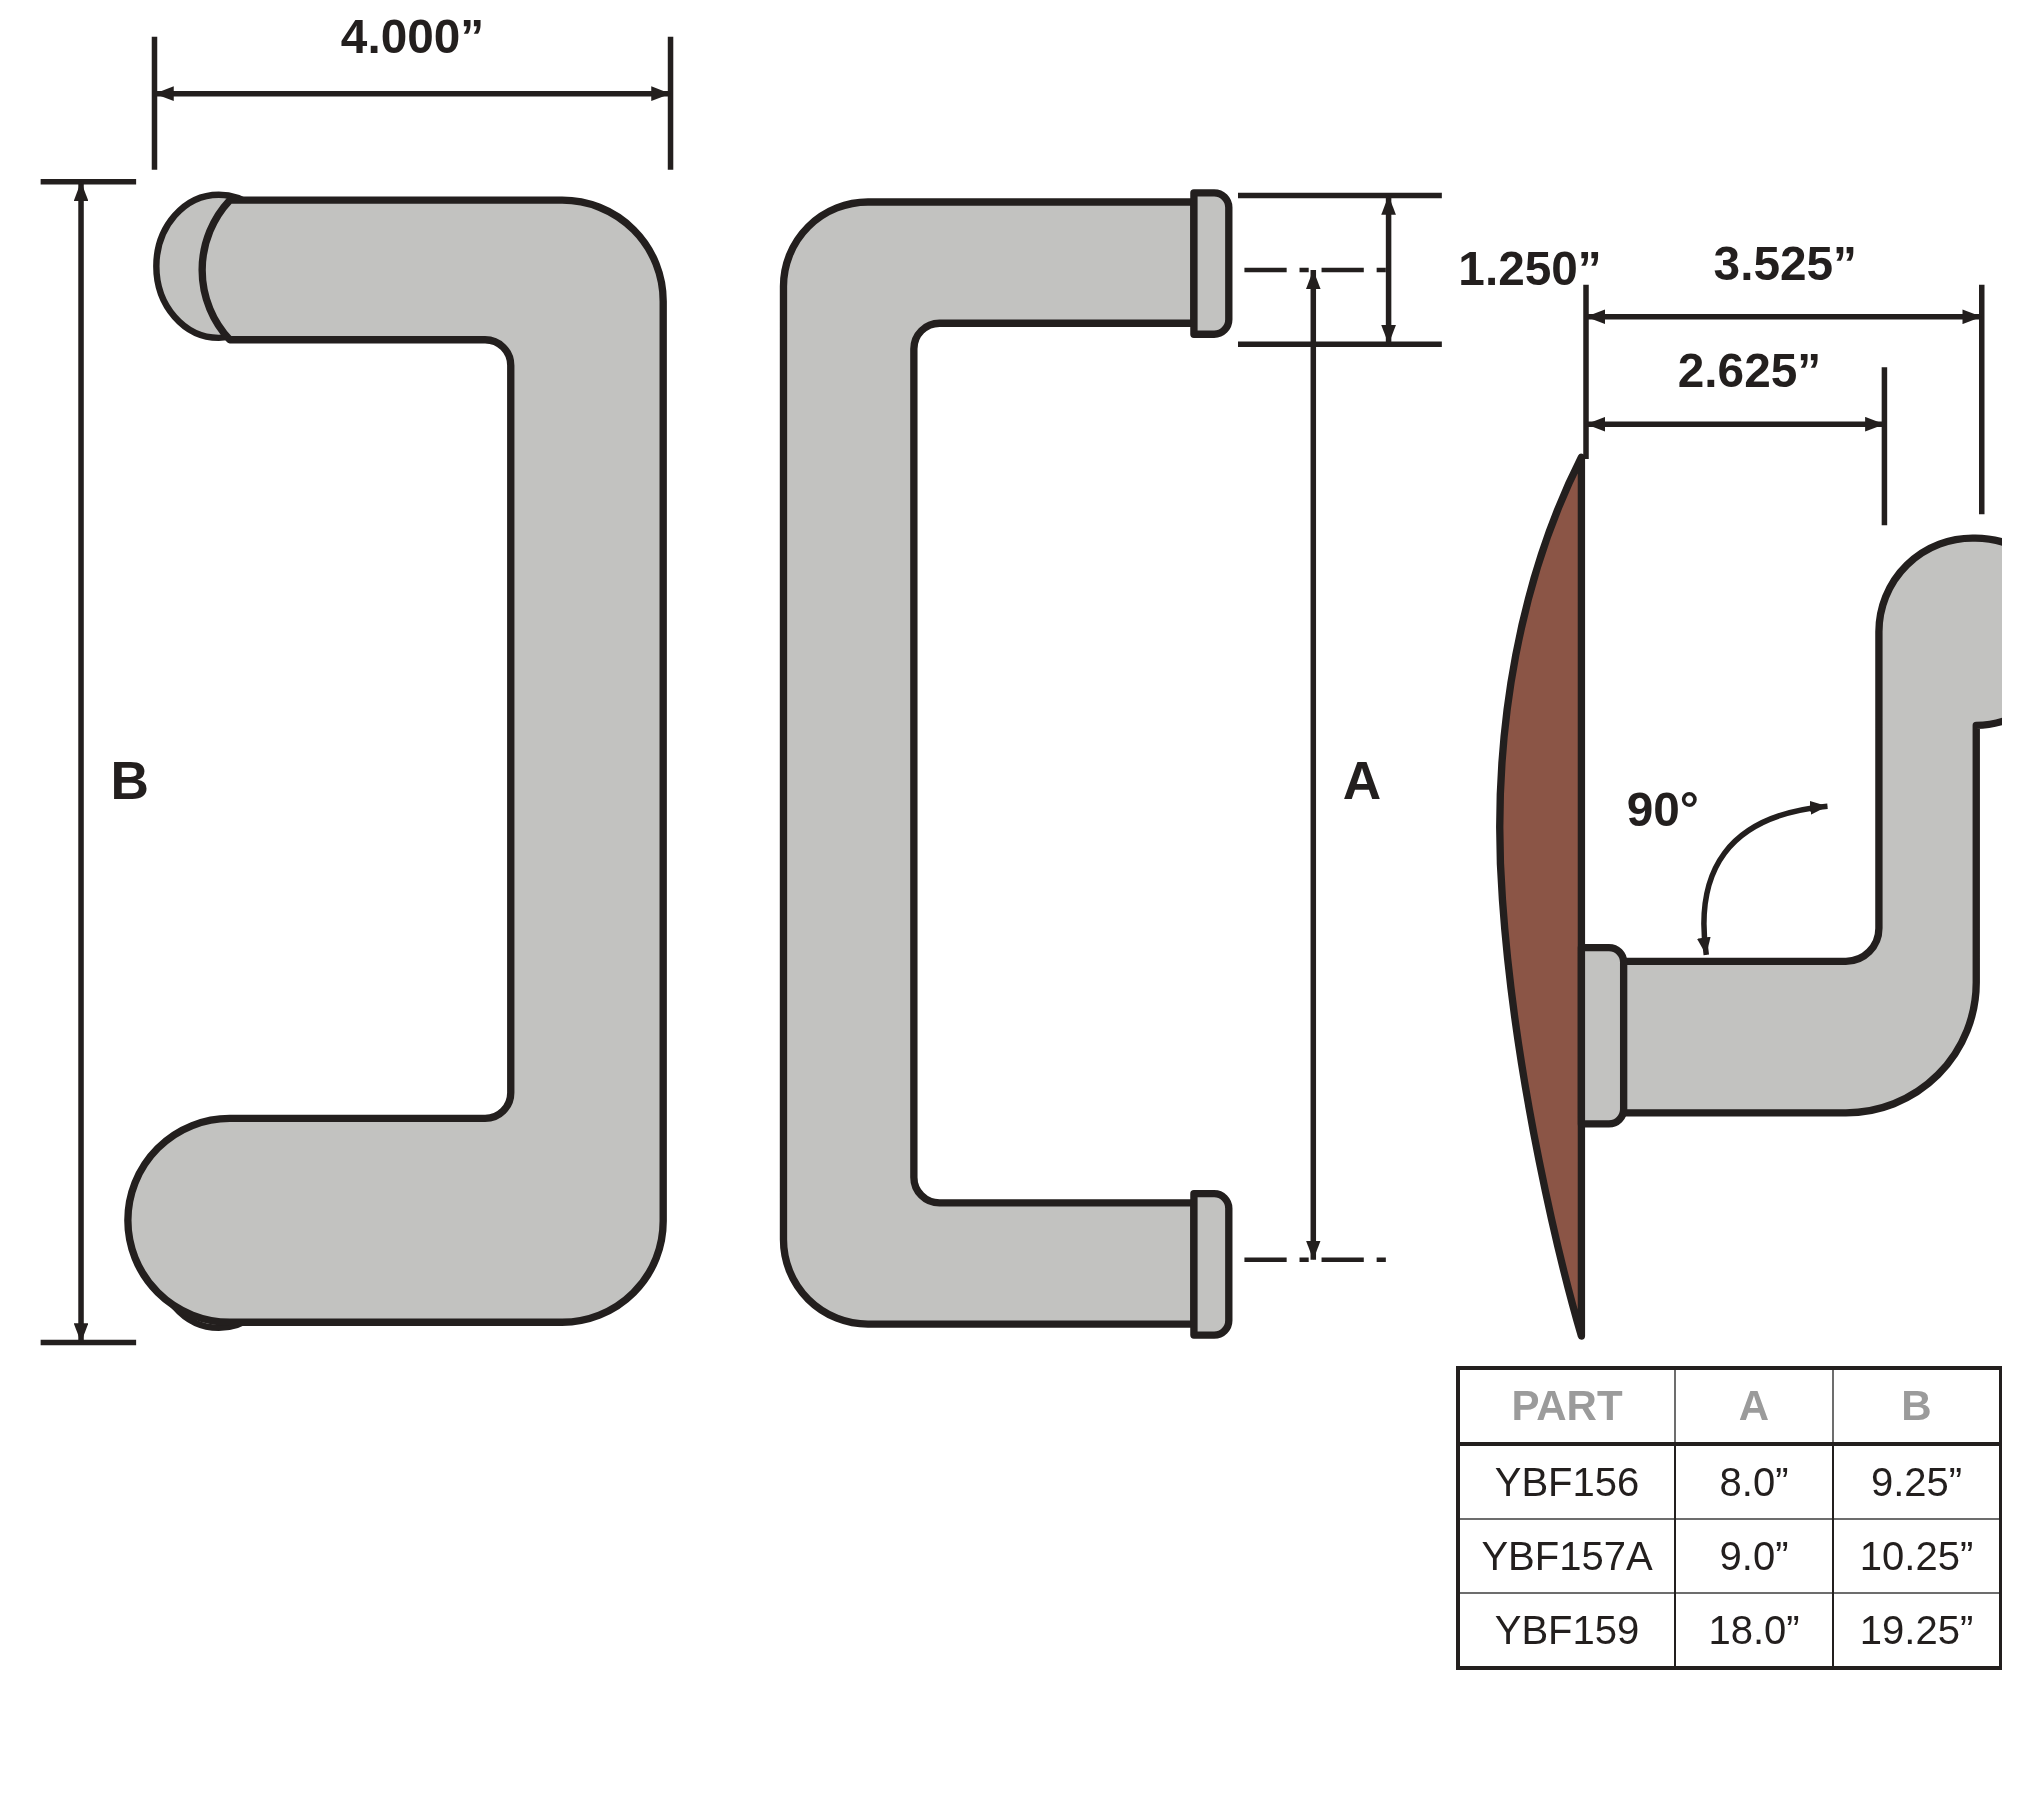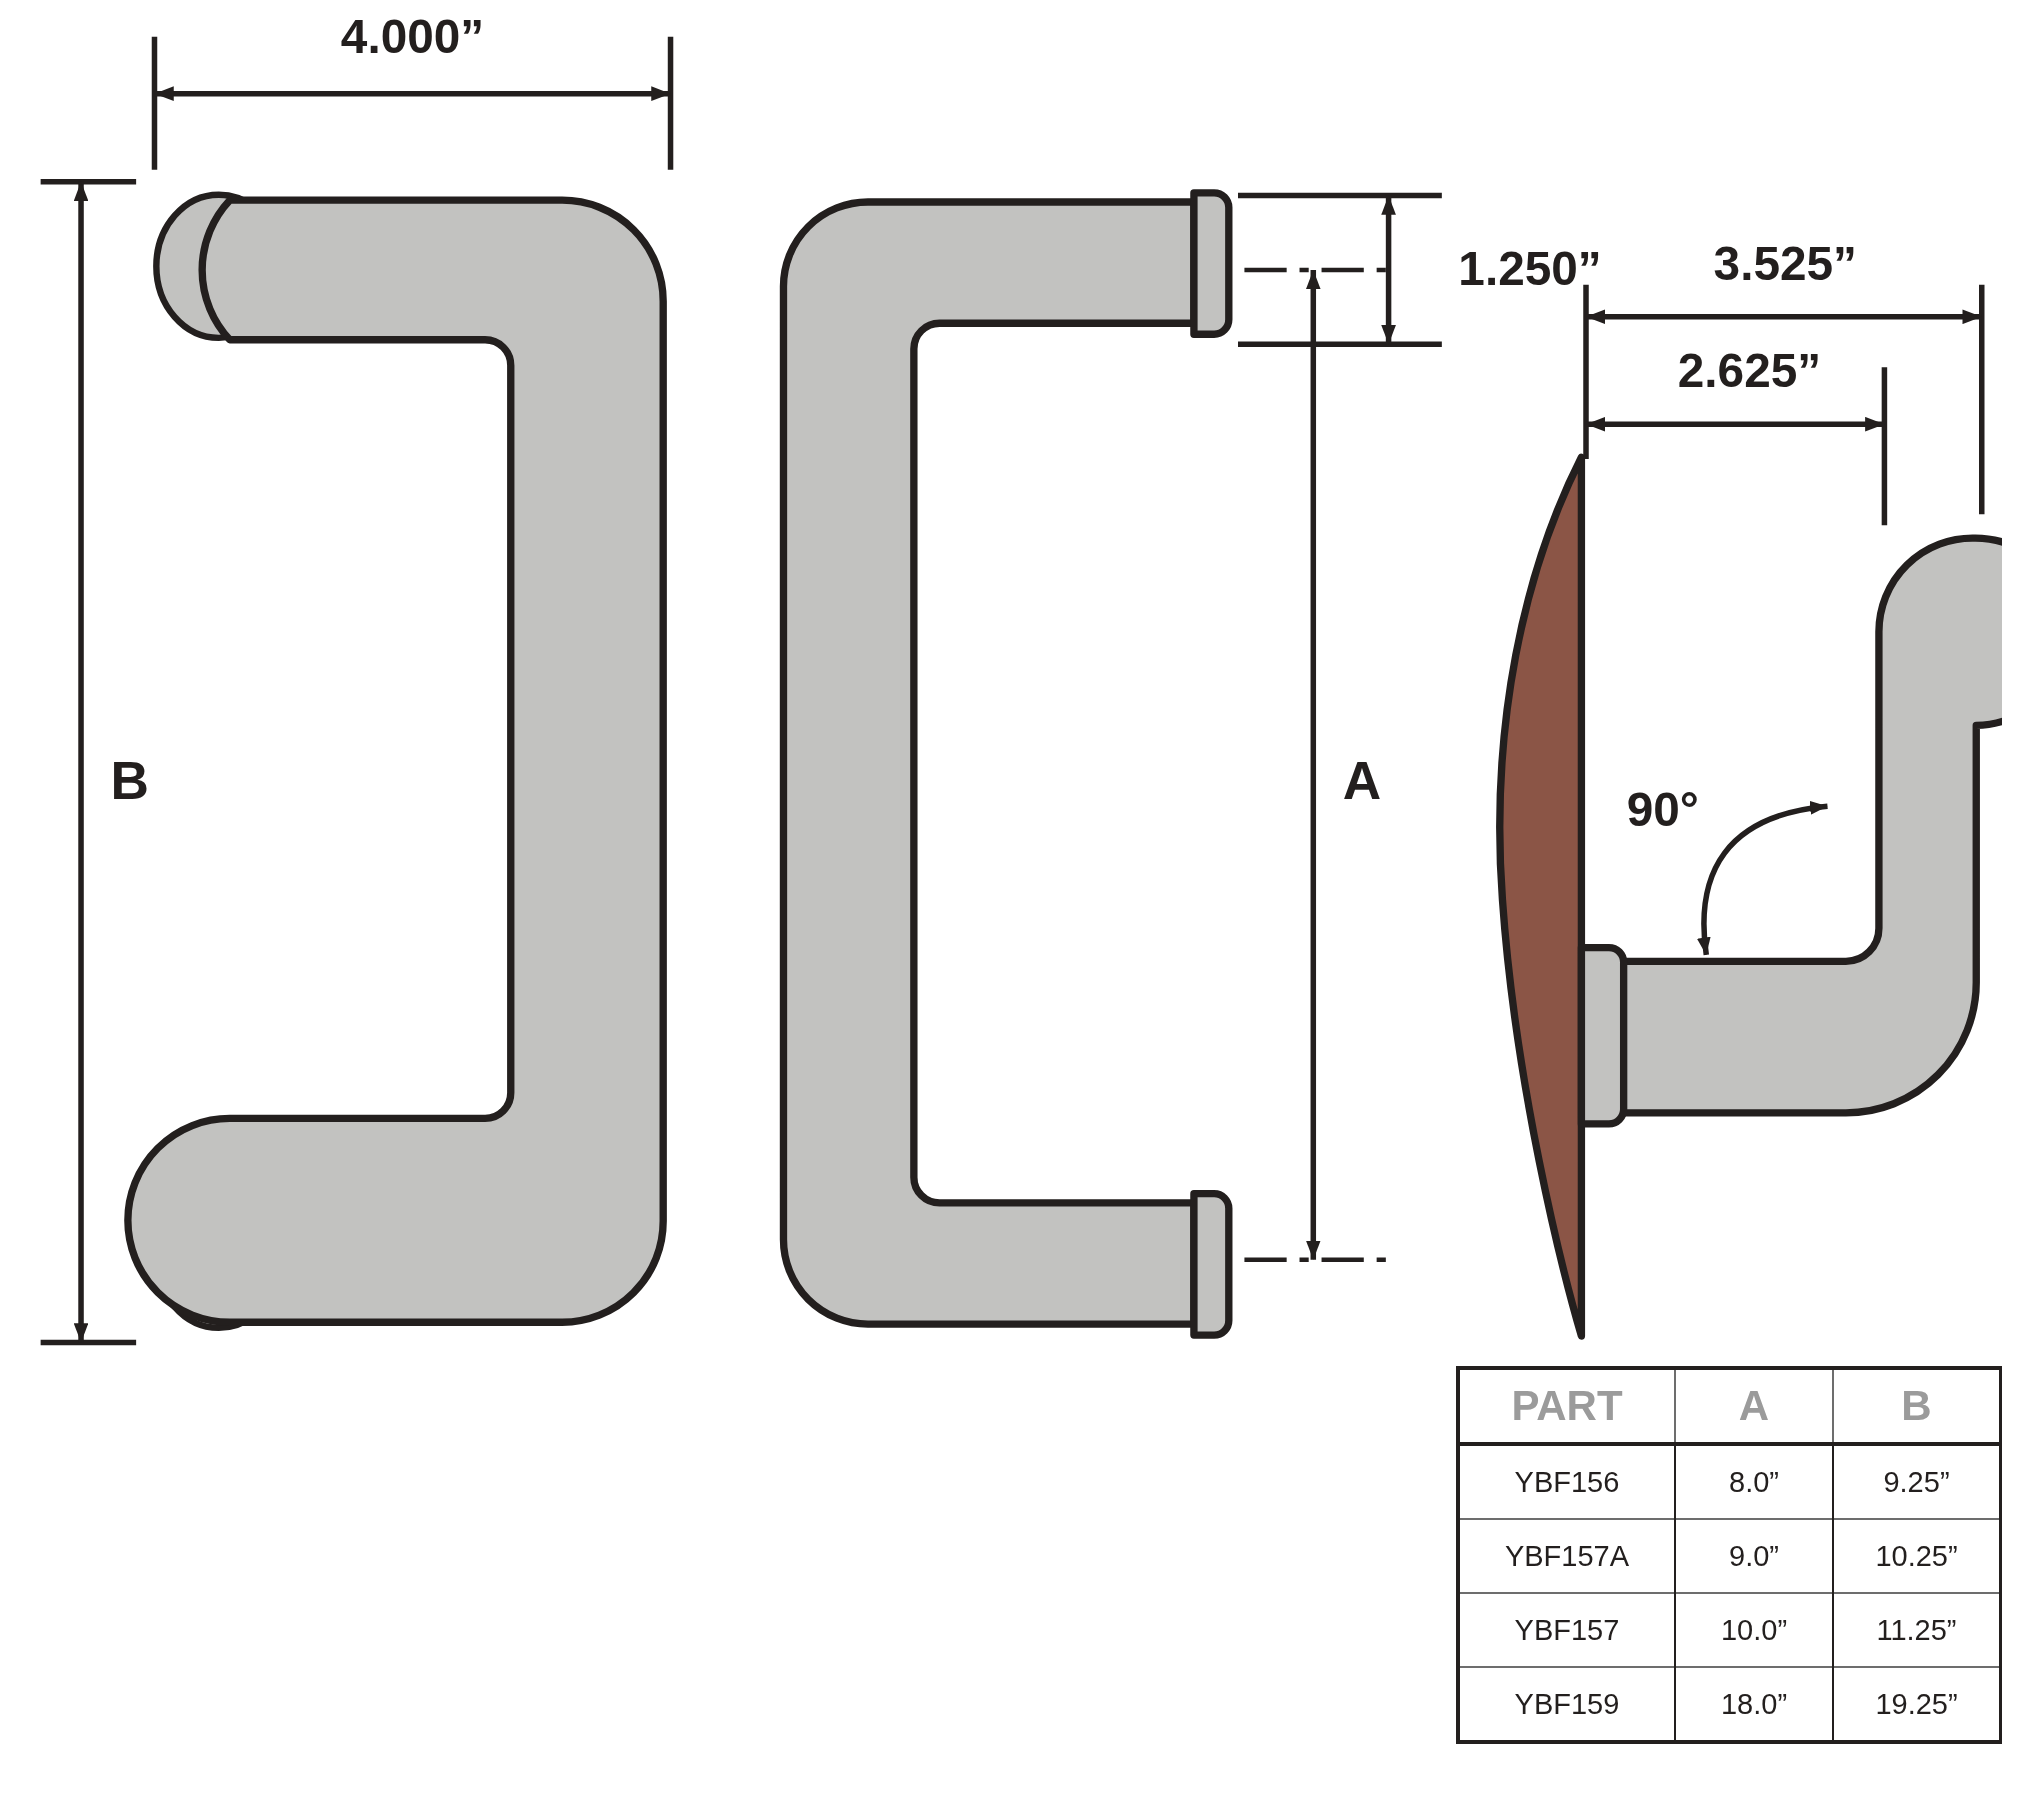--- a/index.html
+++ b/index.html
@@ -50,21 +50,21 @@
   }
   #parts-table col.c-part { width: 217px; }
   #parts-table col.c-a    { width: 158px; }
   #parts-table col.c-b    { width: 168px; }
   #parts-table th, #parts-table td {
     font-family: "Liberation Sans", sans-serif;
     text-align: center;
     vertical-align: middle;
     padding: 0;
     height: 72px;
-    font-size: 29px;
+    font-size: 40px;
     color: #231f1e;
   }
   #parts-table thead th {
     color: #9b9b9b;
     font-weight: bold;
     font-size: 42px;
     border-bottom: 4.6px solid #231f1e;
   }
   #parts-table thead th.hdr-a,
   #parts-table thead th.hdr-b {
@@ -244,25 +244,20 @@
         <td class="col-part">YBF156</td>
         <td class="col-a">8.0”</td>
         <td class="col-b">9.25”</td>
       </tr>
       <tr>
         <td class="col-part">YBF157A</td>
         <td class="col-a">9.0”</td>
         <td class="col-b">10.25”</td>
       </tr>
       <tr>
-        <td class="col-part">YBF157</td>
-        <td class="col-a">10.0”</td>
-        <td class="col-b">11.25”</td>
-      </tr>
-      <tr>
         <td class="col-part">YBF159</td>
         <td class="col-a">18.0”</td>
         <td class="col-b">19.25”</td>
       </tr>
     </tbody>
   </table>
 
 </div>
 
 

